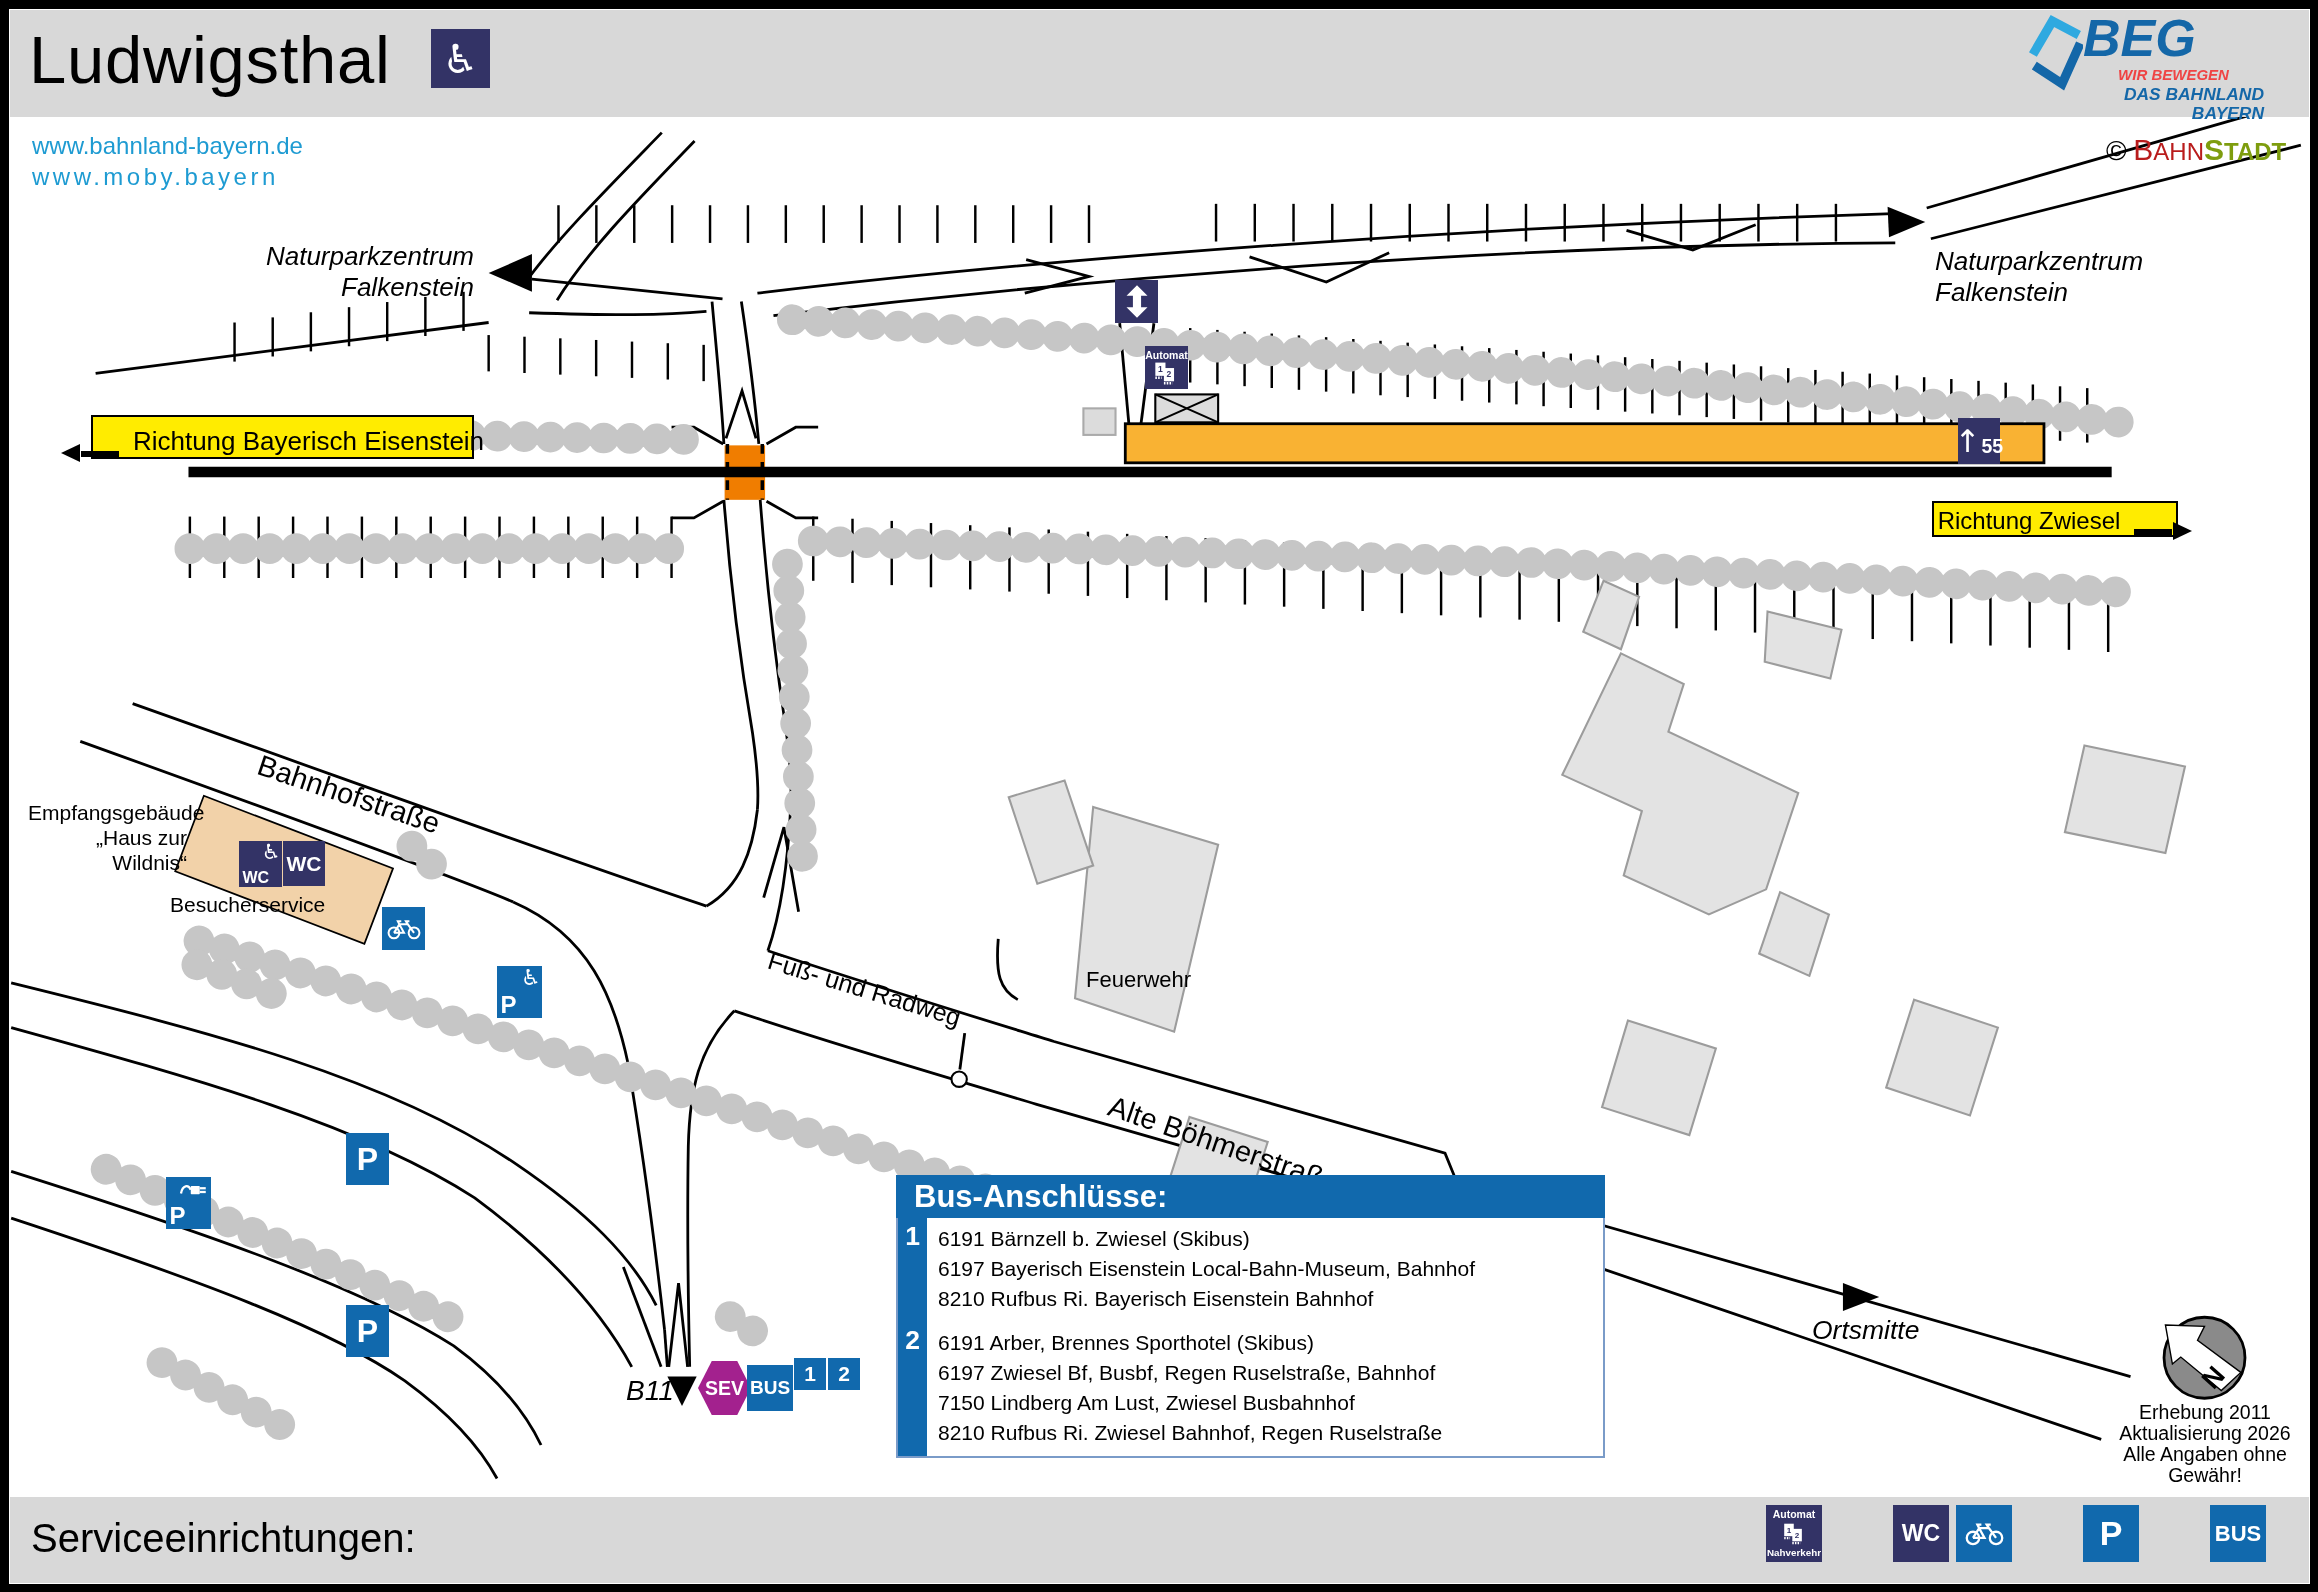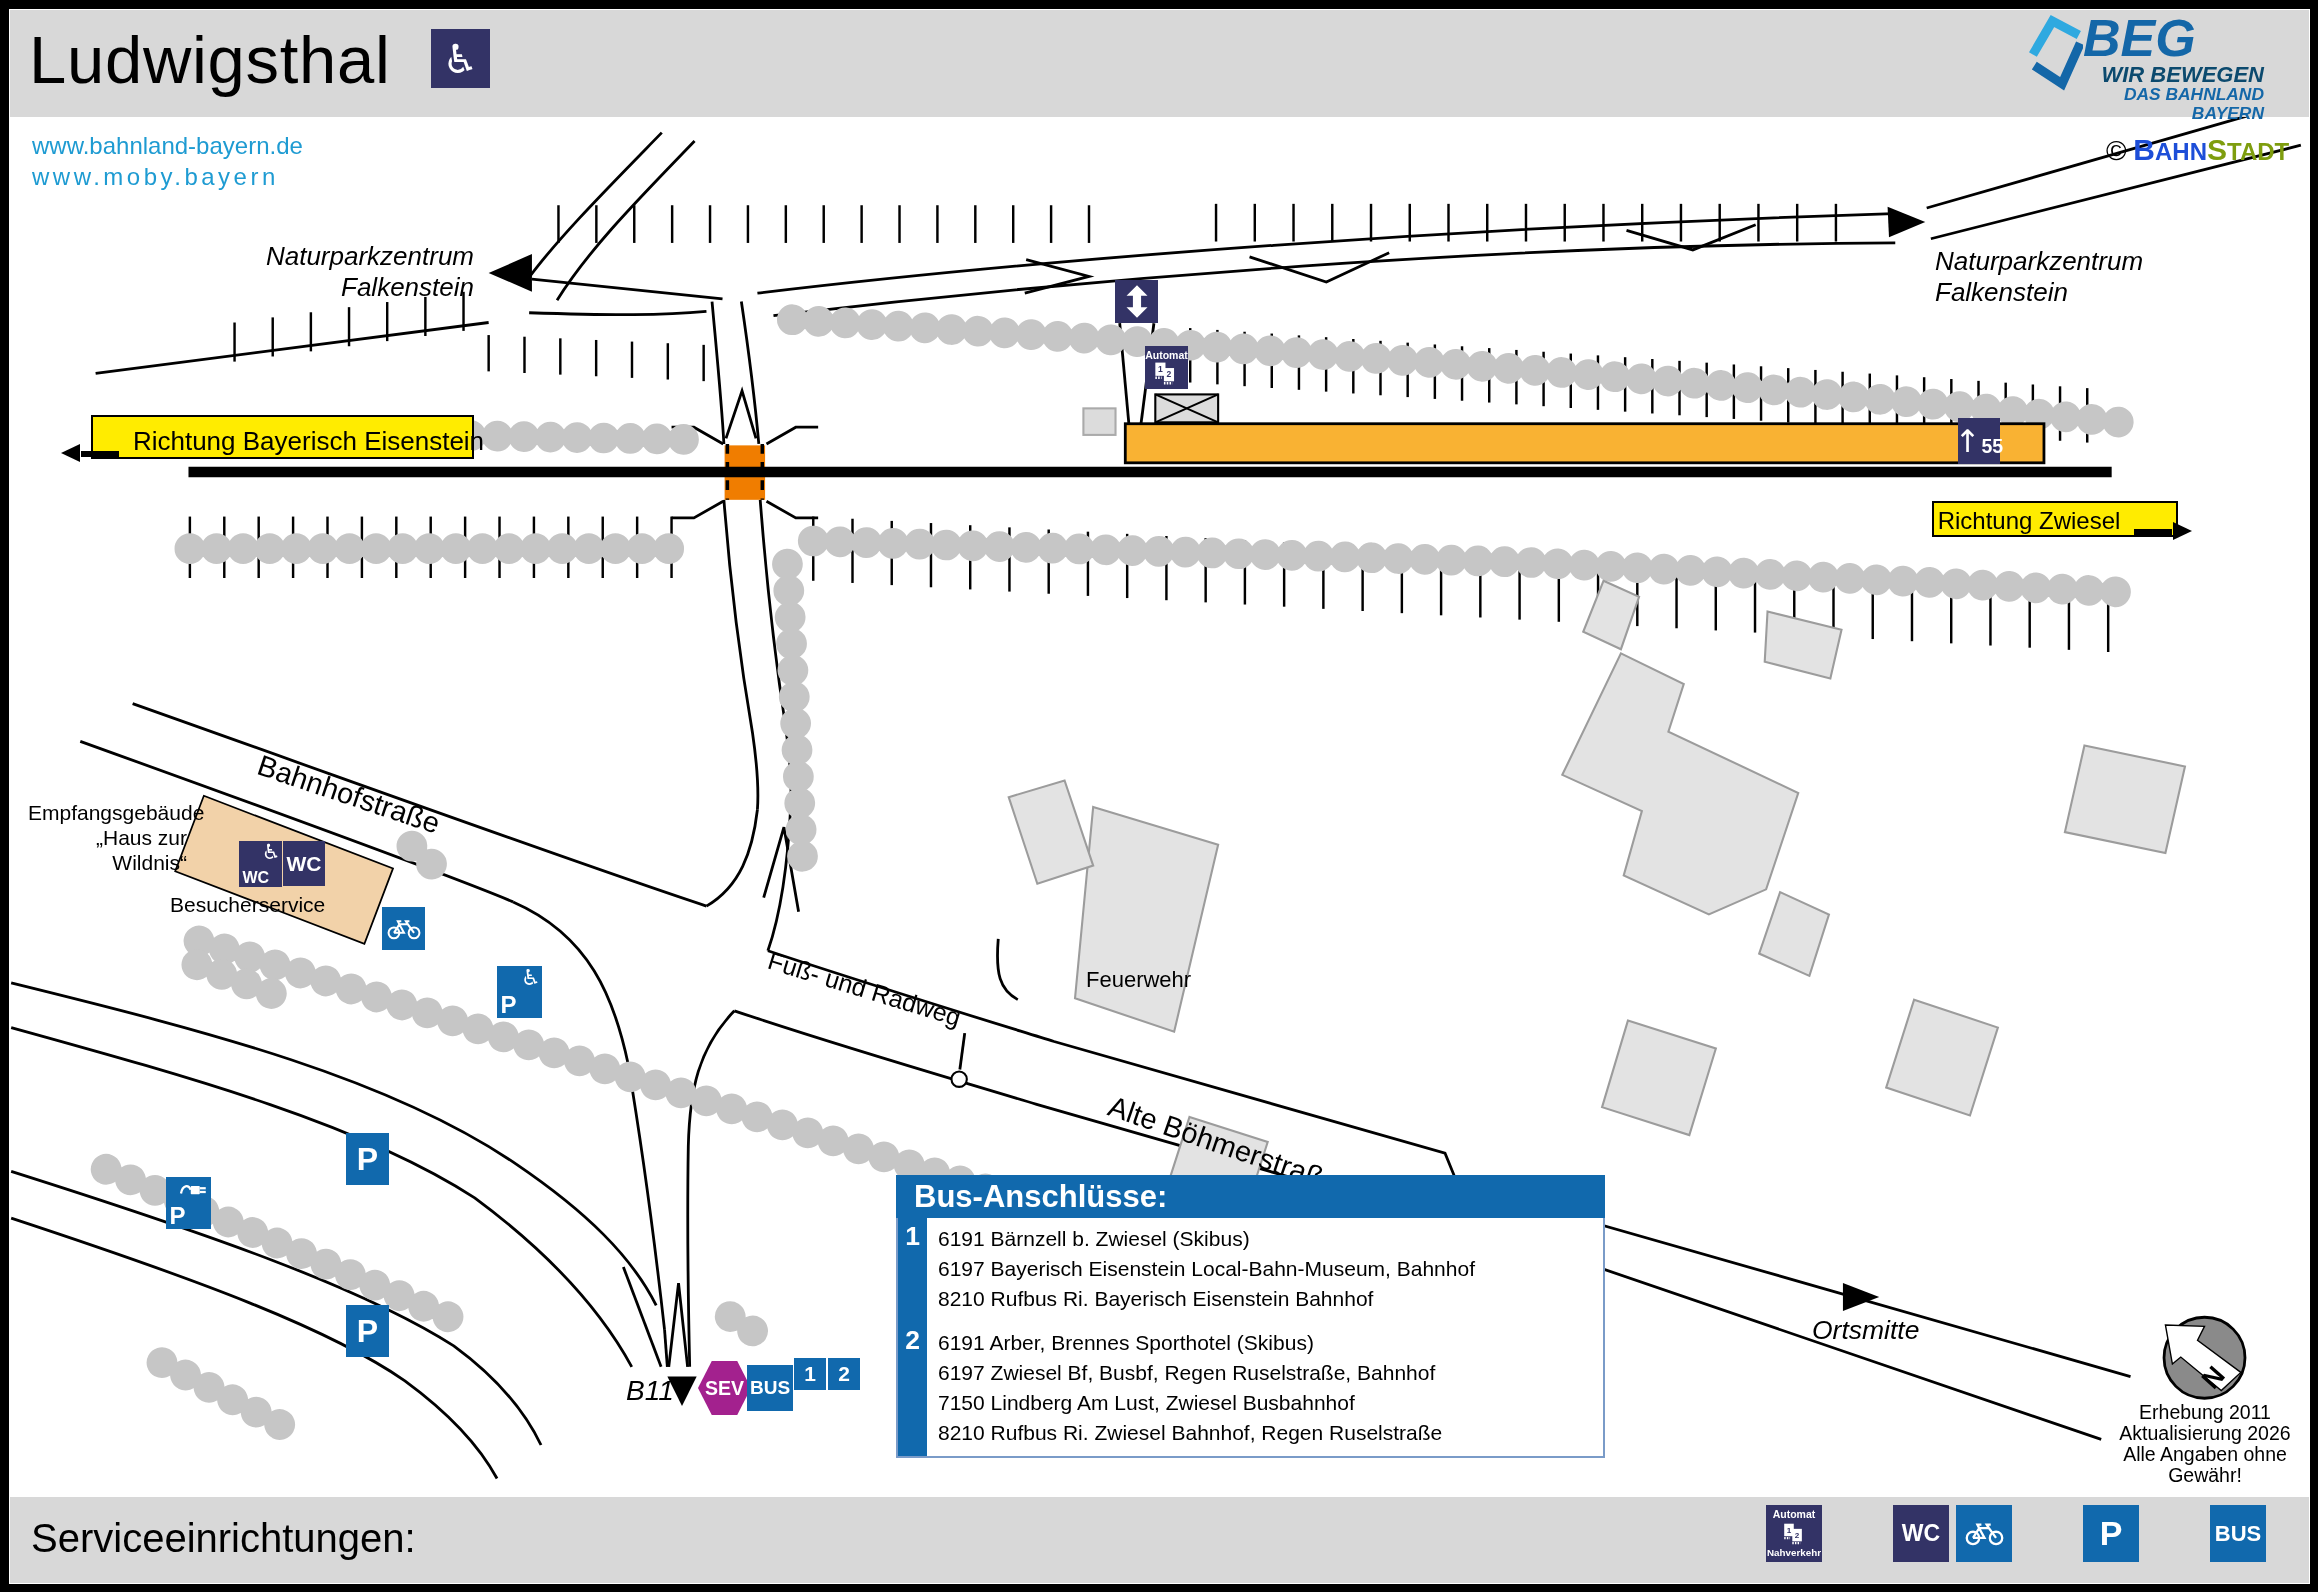--- a/index.html
+++ b/index.html
@@ -12,25 +12,25 @@
   .hdrbar{left:9.8px;top:9.8px;width:2299px;height:107px;background:#D8D8D8;z-index:2;}
   .botbar{left:9.8px;top:1497px;width:2299px;height:86px;background:#D8D8D8;z-index:2;}
   #mapsvg{position:absolute;left:0;top:0;width:2319px;height:1593px;z-index:1;}
   .title{left:29px;top:21px;font-size:67px;letter-spacing:0.7px;z-index:3;}
   .hdr-wheel{left:431px;top:29px;width:59px;height:59px;z-index:3;}
   .links{left:32px;top:130px;z-index:3;color:#1E9BD2;font-size:24px;line-height:31px;}
   .links .l2{letter-spacing:3.5px;}
   .beg{left:2019px;top:11px;display:flex;z-index:3;}
   .beg-right{width:181px;font-style:italic;font-weight:bold;}
   .beg-name{font-size:52px;color:#1467A8;line-height:54px;}
-  .beg-t1{font-size:22px;color:#0c4a6e;text-align:right;line-height:19.5px;}
+  .beg-t1{font-size:15px;color:#ef4444;text-align:center;line-height:19.5px;}
   .beg-t2{font-size:17.4px;color:#1467A8;text-align:right;line-height:19.5px;}
   .credit{left:2106px;top:133px;z-index:3;font-size:24px;white-space:nowrap;}
   .credit .sym{font-size:28px;color:#000;}
-  .credit .g1{color:#1d4ed8;font-weight:bold;}
+  .credit .g1{color:#b91c1c;font-weight:normal;}
   .credit .g2{color:#7E9D0E;font-weight:bold;}
   .credit .cap{font-size:30px;}
   
   .sq{position:absolute;display:flex;align-items:center;justify-content:center;color:#fff;font-weight:bold;z-index:3;box-sizing:border-box;}
   .navy{background:#333366;}
   .blue{background:#1169AD;}
   .wheelglyph{font-family:"DejaVu Sans",sans-serif;font-weight:normal;line-height:1;}
   .comp{position:relative;}
   .comp .bl{position:absolute;left:3.5px;bottom:1.4px;line-height:1;}
   .comp .tr{position:absolute;right:1.4px;top:0.7px;line-height:1;}

